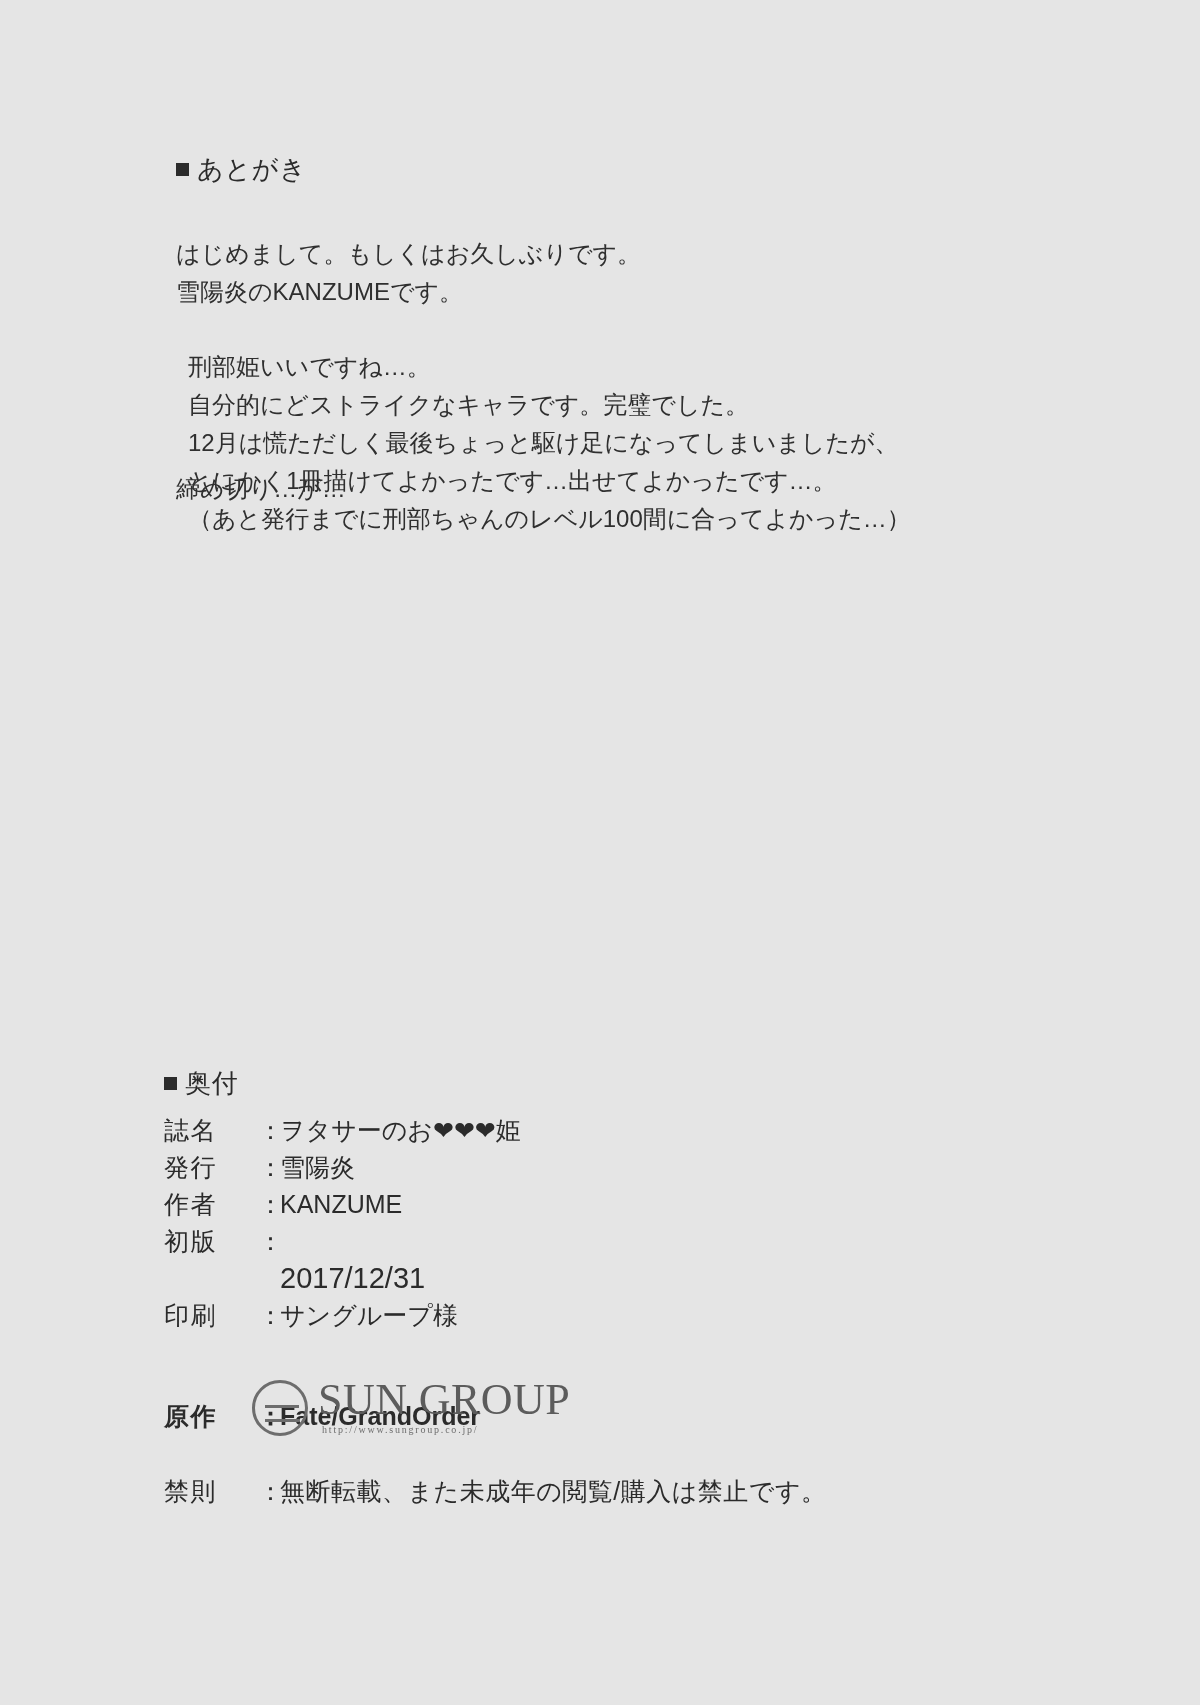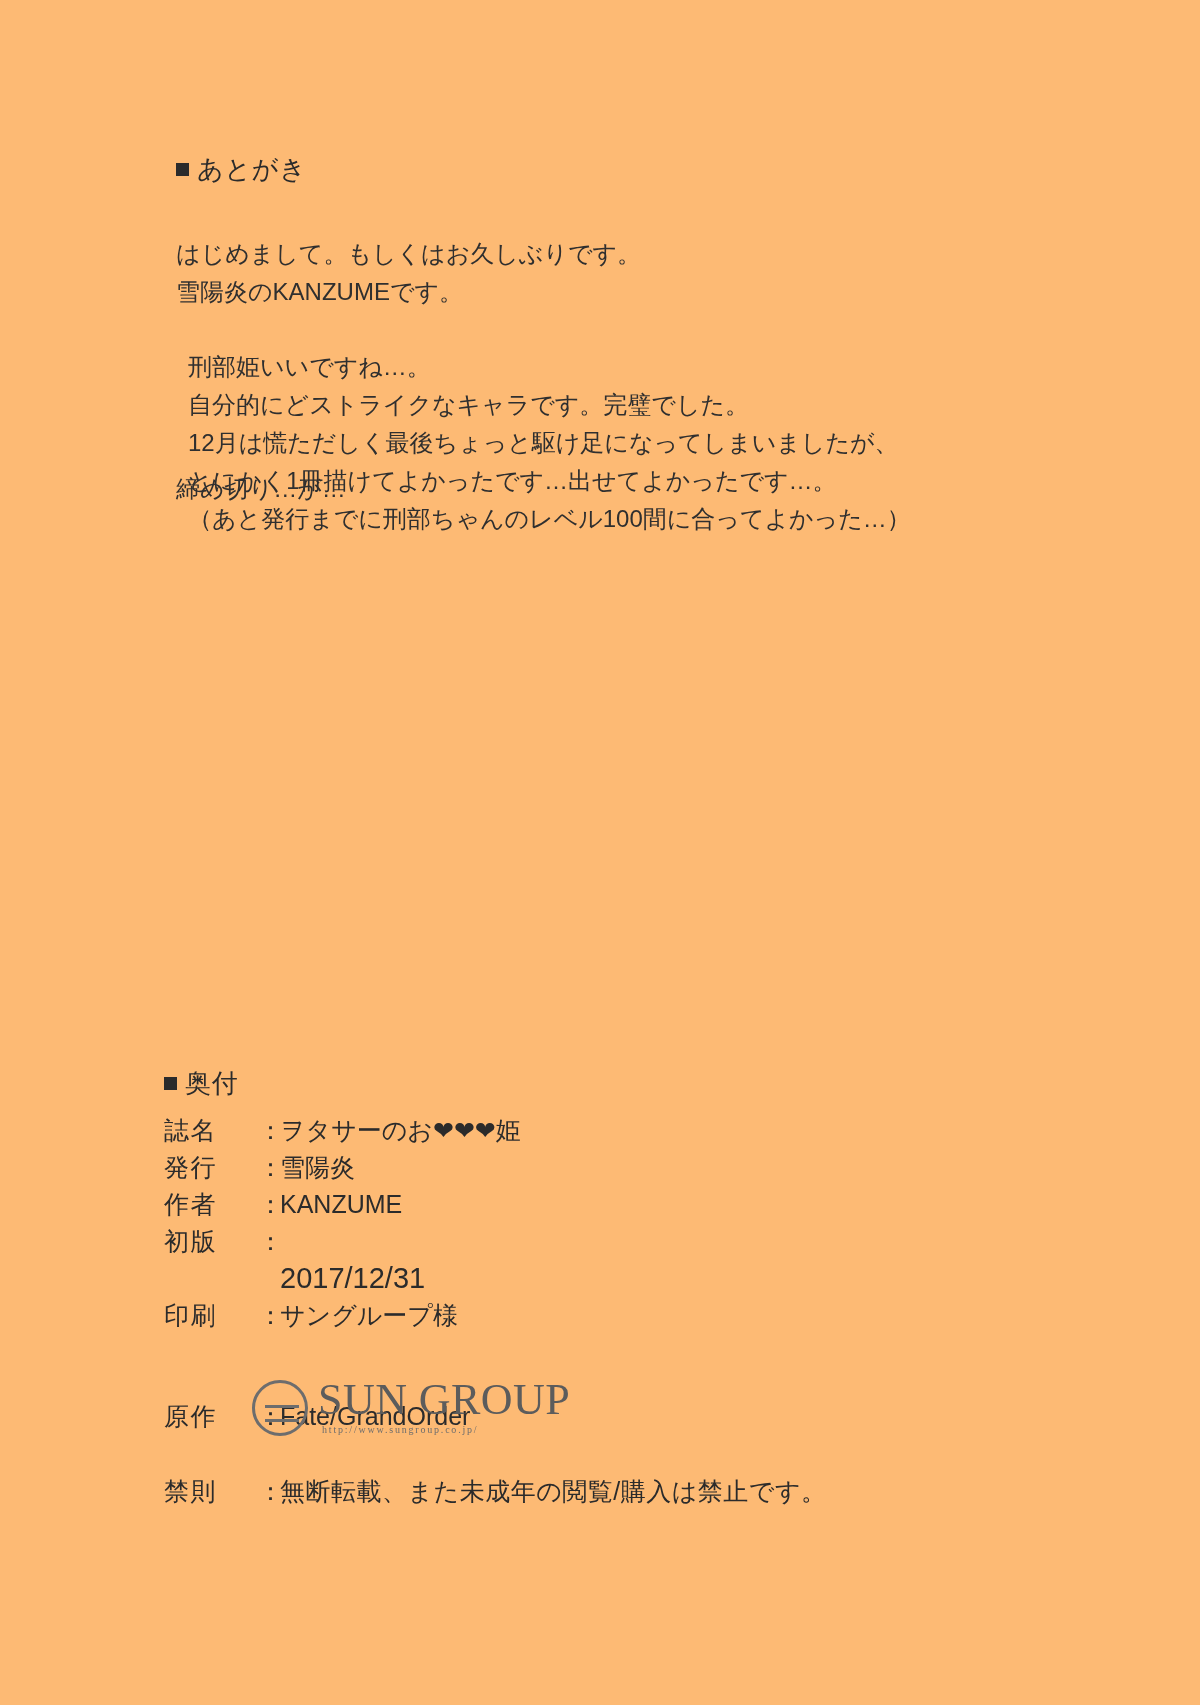--- a/index.html
+++ b/index.html
@@ -12,21 +12,21 @@
     height: 1705px;
     position: relative;
     font-family: "Liberation Sans", sans-serif;
     color: #2b2b2b;
     overflow: hidden;
   }
 
   .page {
     position: absolute;
     inset: 0;
-    background: #fdba74;
+    background: #e5e5e5;
   }
 
   
   .afterword {
     position: absolute;
     left: 176px;
     top: 152px;
     width: 860px;
   }
   .section-heading {
@@ -145,21 +145,21 @@
   .logo-url {
     position: absolute;
     left: 70px;
     top: 50px;
     font-family: "Liberation Serif", serif;
     font-size: 10px;
     letter-spacing: 0.18em;
     color: #6d6d6d;
   }
 
-  .field.origin { margin-top: 64px; }
+  .field.origin { margin-top: 64px; font-weight: bold; }
   .field.rule { margin-top: 38px; }
   .field.rule .val { letter-spacing: 0.02em; }
 </style>
 </head>
 <body>
 
 <div class="page">
 
   <div class="afterword">
     <div class="section-heading">

